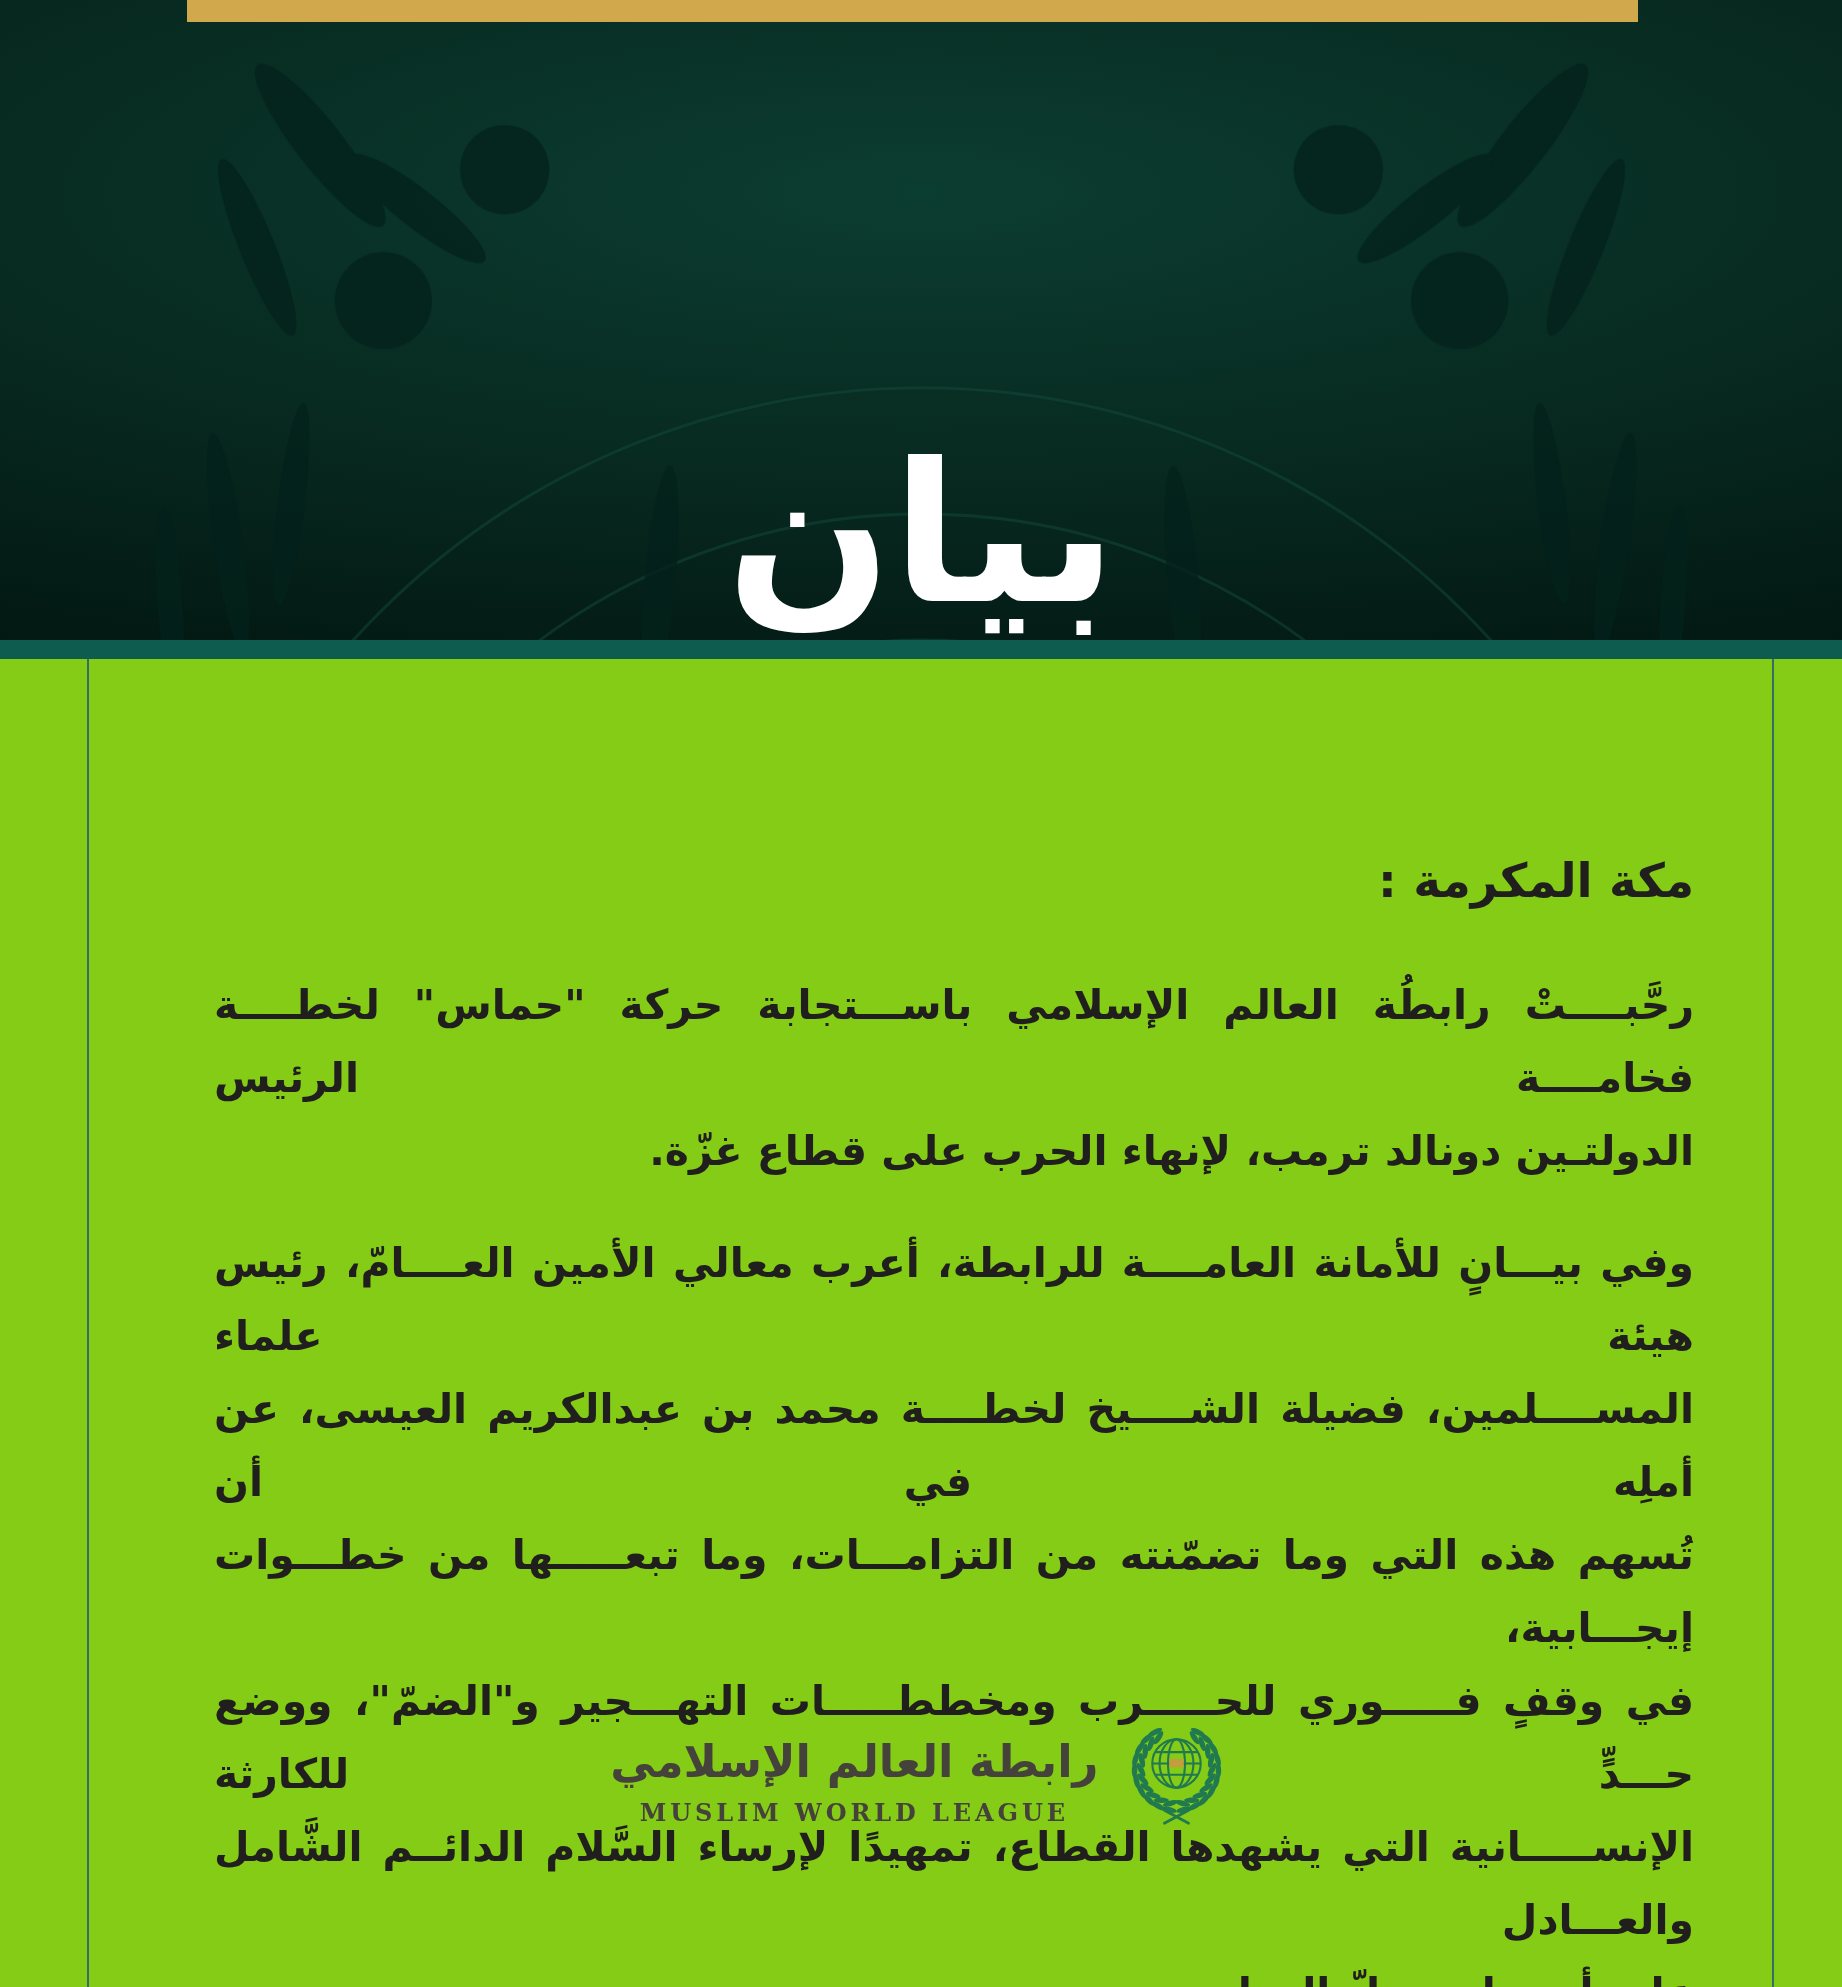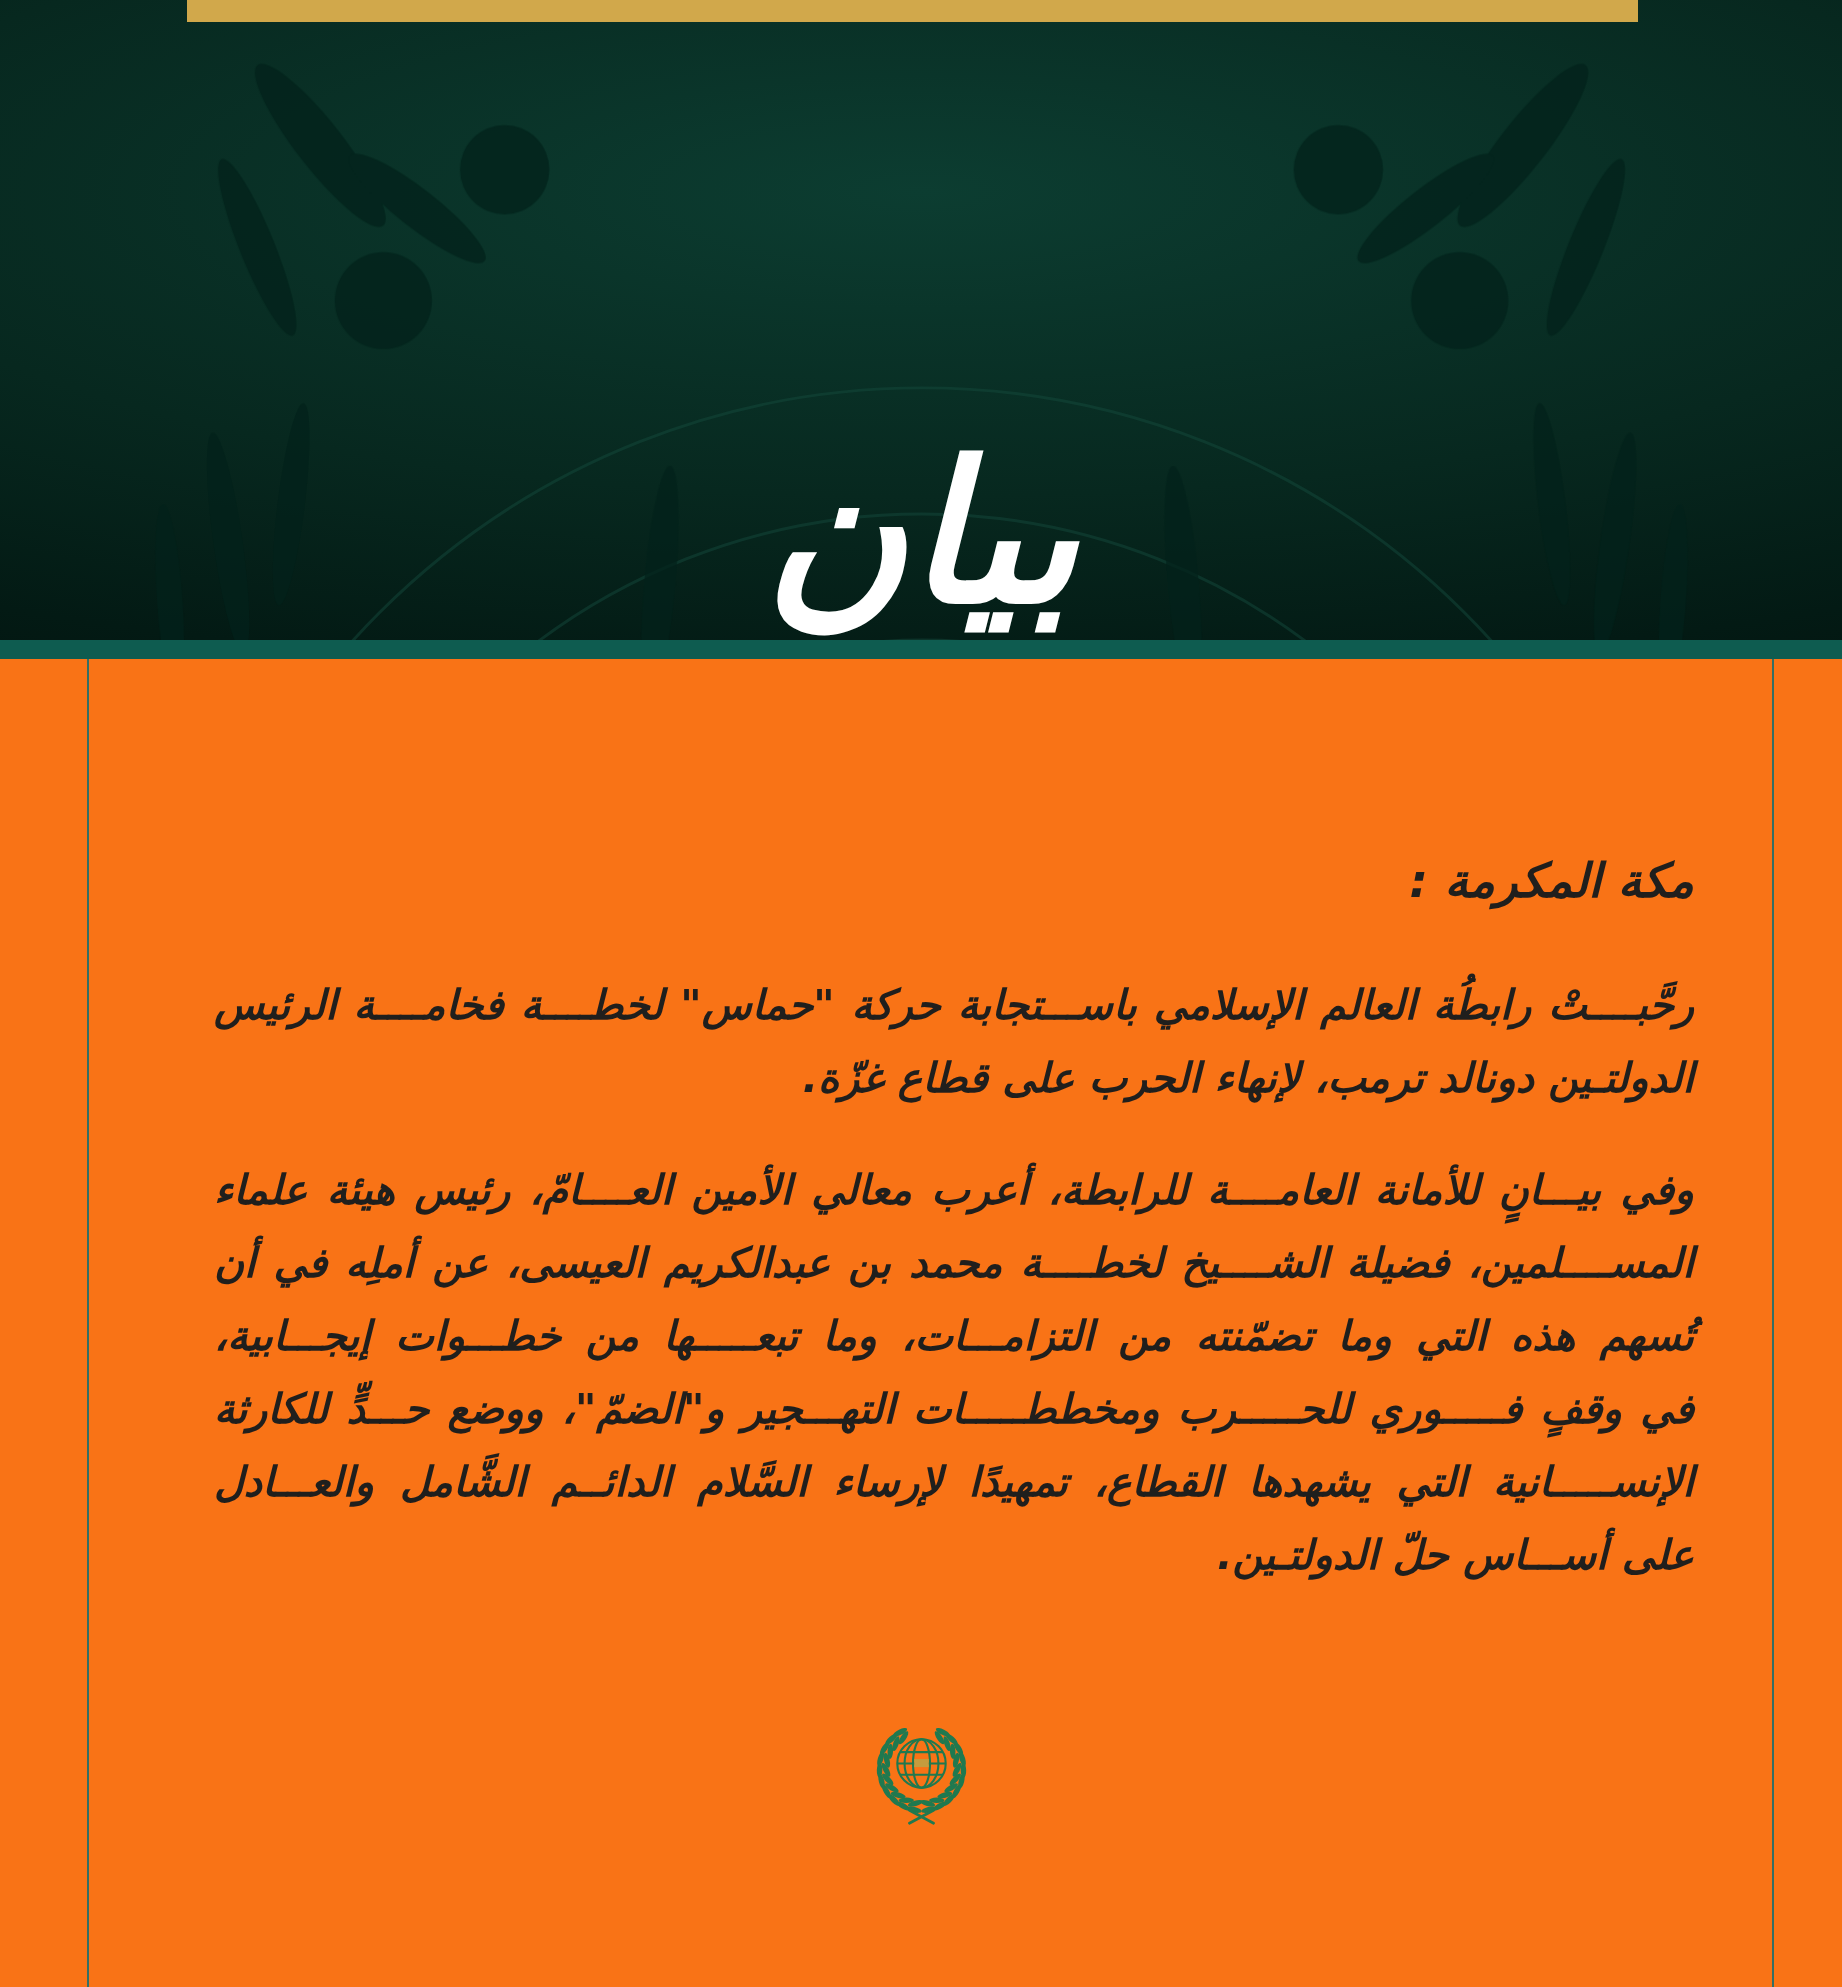--- a/index.html
+++ b/index.html
@@ -1,17 +1,17 @@
 <!DOCTYPE html>
 <html lang="ar" style="--gold_bar: #d1a84b; --header_green: #07281f; --teal_band: #0e5c50; --rule_teal: #336f64; --body_text: #201f1d; --logo_green: #20794f; --logo_gold: #c59c3e; --logo_text: #45423c;"><head>
 <meta charset="utf-8">
 <style>
   html,body{margin:0;padding:0;background:#ffffff;}
-  .page{position:relative;width:1843px;height:1987px;background:#f97316;overflow:hidden;
-        font-family:"DejaVu Sans",sans-serif;font-style:italic;}
+  .page{position:relative;width:1843px;height:1987px;background:#84cc16;overflow:hidden;
+        font-family:"DejaVu Sans",sans-serif;}
 
   
   .header{position:absolute;top:0;left:0;width:1843px;height:640px;
           background:radial-gradient(120% 95% at 50% 30%, #0c3d31 0%, #07281f 50%, #031a14 80%, #02130e 100%);}
   .header-art{position:absolute;top:0;left:0;width:100%;height:100%;}
   .gold-bar{position:absolute;top:0;left:187px;width:1451px;height:22px;background:var(--gold_bar);}
   .title{position:absolute;left:0;right:0;bottom:-5.8px;text-align:center;color:#ffffff;
          font-weight:bold;font-size:194px;line-height:1.15;direction:rtl;}
 
   
@@ -96,20 +96,24 @@
         <div class="t-line">المســــلمين، فضيلة الشــــيخ لخطــــة محمد بن عبدالكريم العيسى، عن أملِه في أن</div>
         <div class="t-line">تُسهم هذه التي وما تضمّنته من التزامـــات، وما تبعـــــها من خطـــوات إيجـــابية،</div>
         <div class="t-line">في وقفٍ فـــــوري للحـــــرب ومخططـــــات التهـــجير و"الضمّ"، ووضع حـــدٍّ للكارثة</div>
         <div class="t-line">الإنســـــانية التي يشهدها القطاع، تمهيدًا لإرساء السَّلام الدائــم الشَّامل والعـــادل</div>
         <div class="t-line end">على أســـاس حلّ الدولتـين.</div>
       </div>
     </div>
   </div>
 
   <div class="logo">
+    <div class="logo-texts">
+      <div class="logo-ar">رابطة العالم الإسلامي</div>
+      <div class="logo-en">MUSLIM WORLD LEAGUE</div>
+    </div>
     <svg class="emblem" viewBox="0 0 140 140" width="113" height="116" aria-hidden="true">
       <g class="g-stroke">
         <circle cx="70" cy="52" r="30"></circle>
         <ellipse cx="70" cy="52" rx="21" ry="30"></ellipse>
         <ellipse cx="70" cy="52" rx="10.5" ry="30"></ellipse>
         <line x1="43.5" y1="38" x2="96.5" y2="38"></line>
         <line x1="40" y1="52" x2="100" y2="52"></line>
         <line x1="43.5" y1="66" x2="96.5" y2="66"></line>
       </g>
       <rect class="g-gold" x="61" y="46.5" width="18" height="10"></rect>

